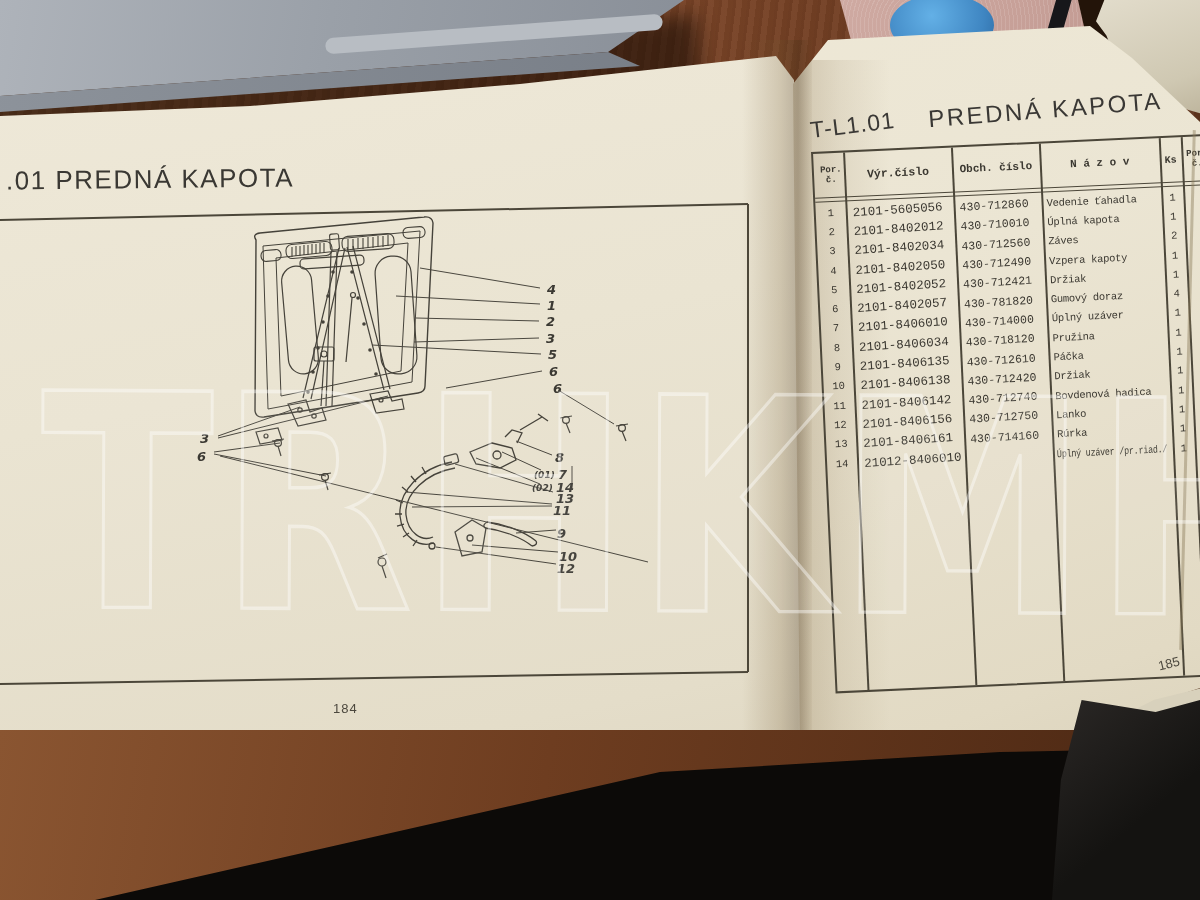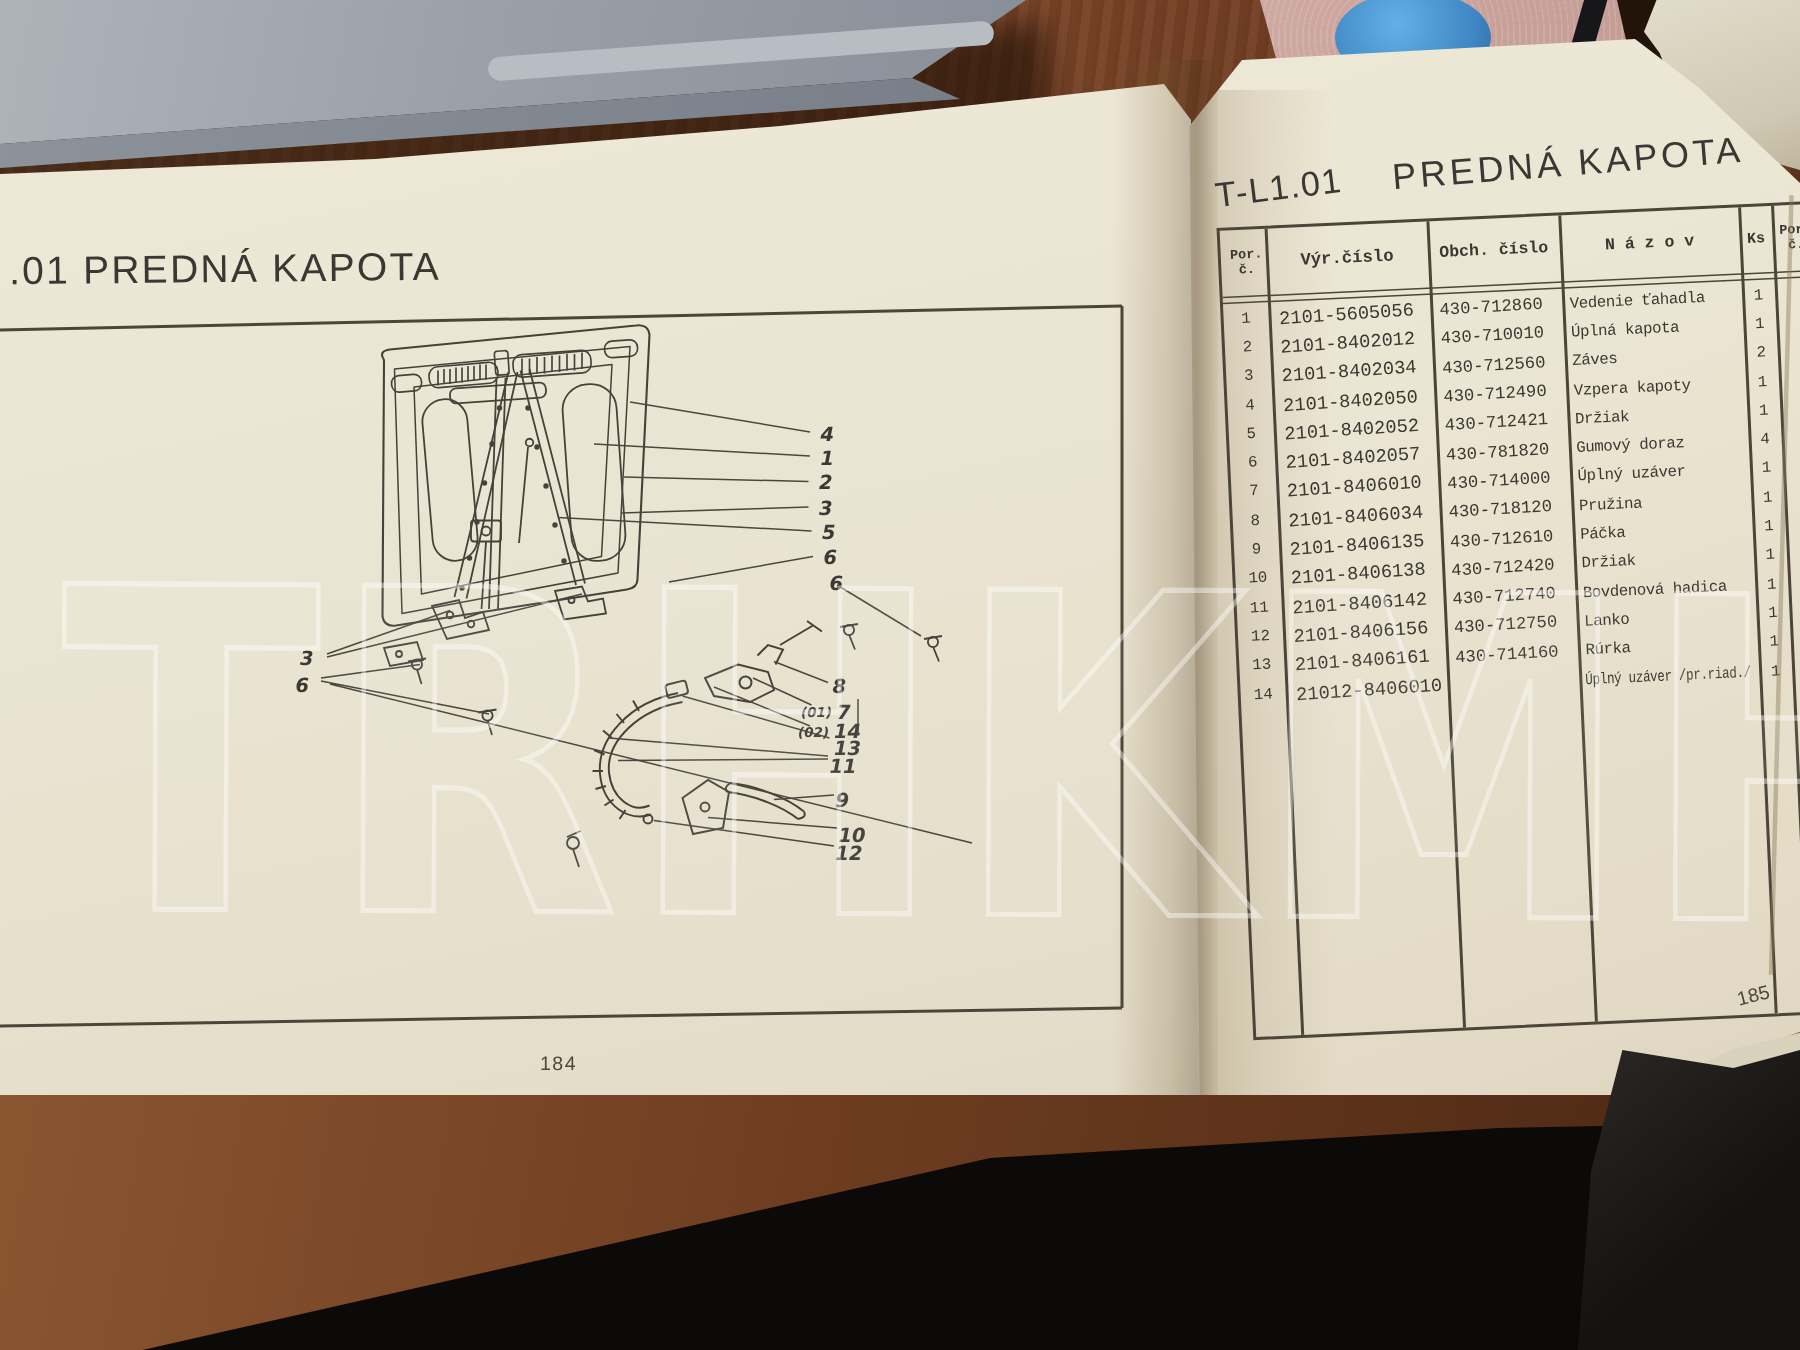--- a/index.html
+++ b/index.html
@@ -65,21 +65,21 @@
   .bottom-shadow{left:0;top:740px;width:1200px;height:160px;
     clip-path:polygon(95px 160px,660px 32px,1000px 12px,1200px 8px,1200px 160px,0 160px,0 160px,0 160px);
     background:#0c0a08;}
   .bag{left:1052px;top:700px;width:148px;height:200px;
     clip-path:polygon(20% 0,70% 6%,100% 0,100% 100%,0 100%,6% 40%);
     background:linear-gradient(140deg,#2b2826,#141311 60%);}
 
   
   .lp-title{left:6px;top:164px;font-size:26px;color:#3a3833;letter-spacing:1.5px;
     transform:rotate(-0.6deg);white-space:nowrap;}
-  .lp-page-num{left:360px;top:701px;font-size:13px;color:#4c483e;letter-spacing:1px;}
+  .lp-page-num{left:333px;top:701px;font-size:13px;color:#4c483e;letter-spacing:1px;}
   svg.diagram{left:0;top:0;width:1200px;height:900px;}
 
   
   .rp-code{left:810px;top:112px;font-size:23px;color:#3a3835;letter-spacing:1px;
     transform:rotate(-7deg);white-space:nowrap;}
   .rp-title{left:928px;top:96px;font-size:24px;color:#3a3835;letter-spacing:2.5px;
     transform:rotate(-4.5deg);white-space:nowrap;}
   .rp-page-num{left:1158px;top:656px;font-size:13px;color:#4c483e;
     transform:rotate(-14deg);}
 

